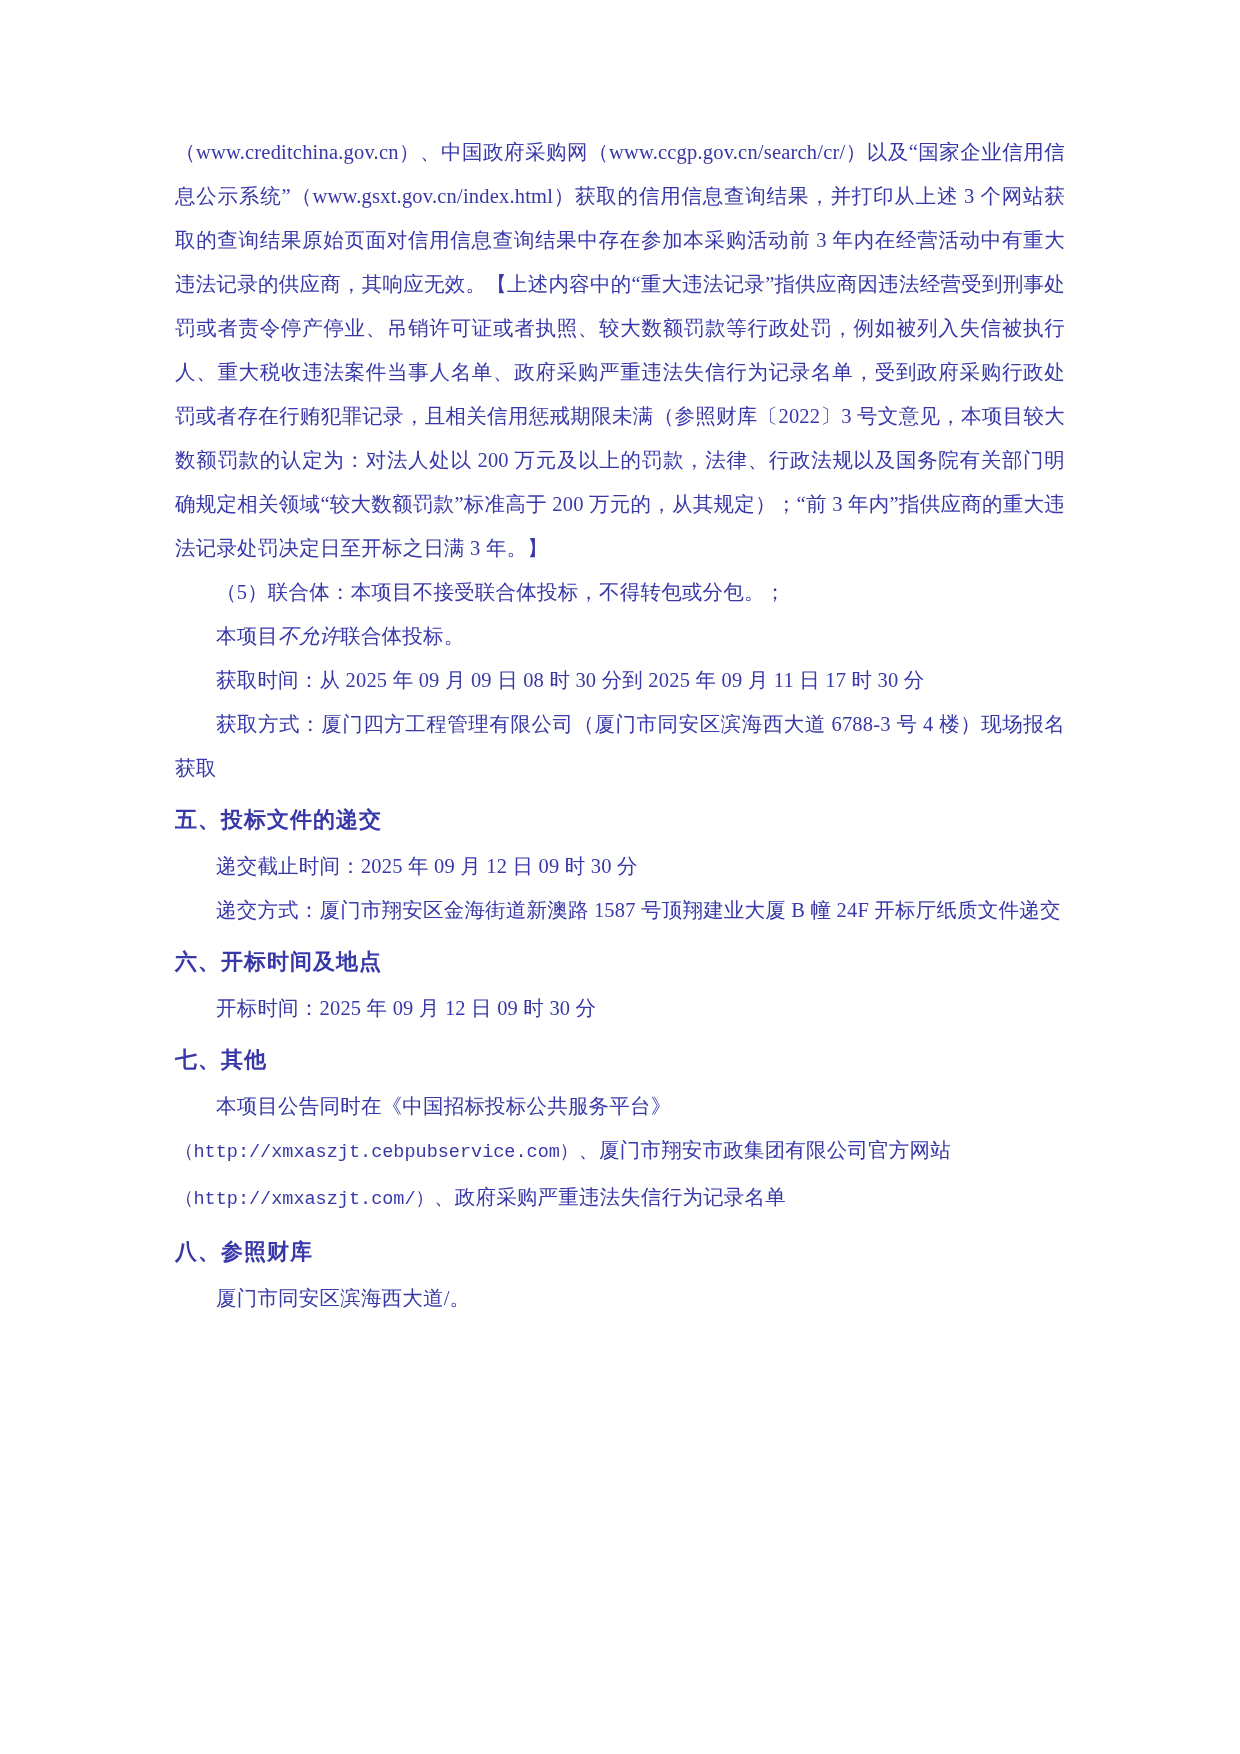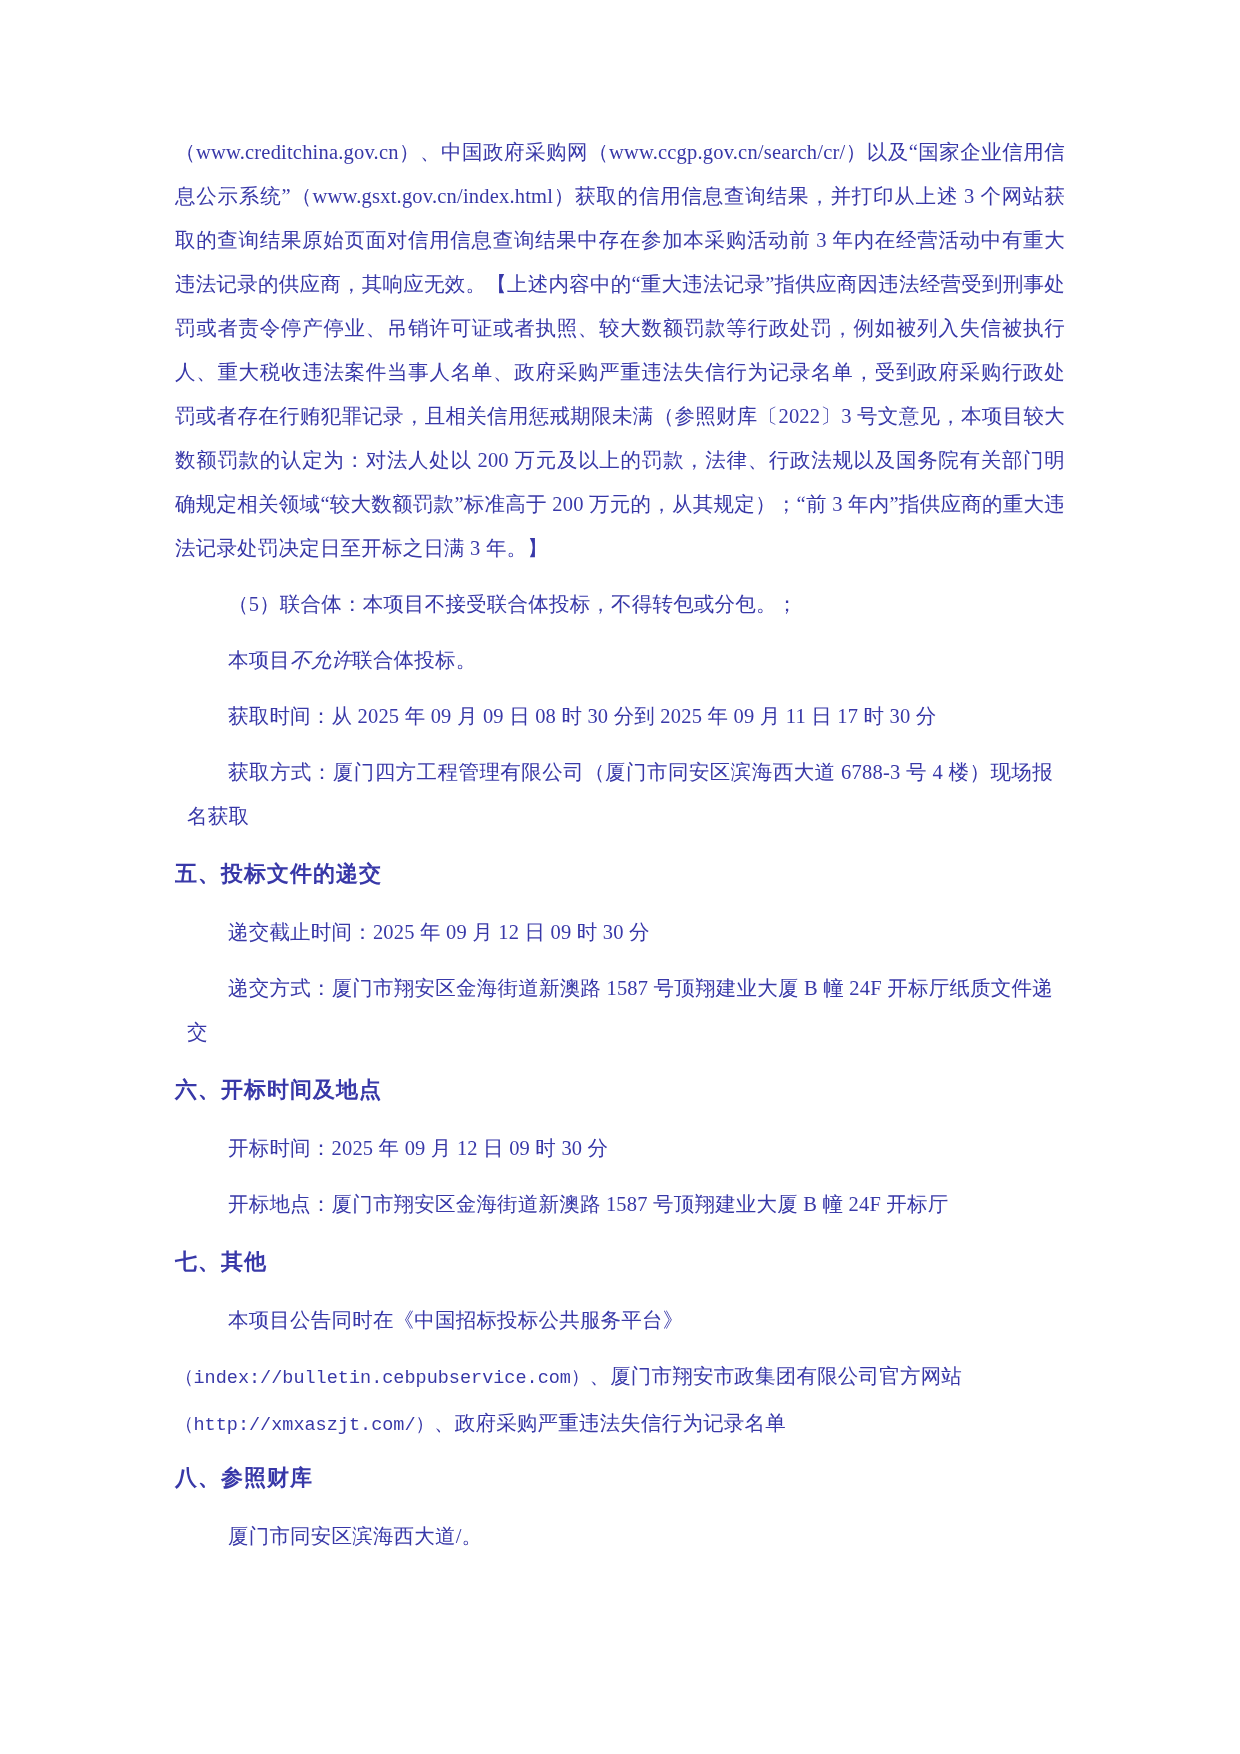--- a/index.html
+++ b/index.html
@@ -39,21 +39,21 @@
   .heading {
     font-family: "Liberation Sans", sans-serif;
     font-weight: bold;
     font-size: 22px;
     line-height: 48px;
     margin: 6px 0 0 0;
     color: #3838a8;
     letter-spacing: 1px;
   }
   .sub {
-    margin: 12px;
+    margin: 0;
     text-indent: 2em;
   }
   .italic {
     font-style: italic;
     font-family: Liberation Serif, serif;
   }
 </style>
 </head>
 <body>
 
@@ -68,24 +68,23 @@
 
     <p class="p sub"><span>获取时间：</span><span>从 2025 年 09 月 09 日 08 时 30 分到 2025 年 09 月 11 日 17 时 30 分</span></p>
     <p class="p sub"><span>获取方式：</span><span>厦门四方工程管理有限公司（厦门市同安区滨海西大道 6788-3 号 4 楼）现场报名获取</span></p>
 
     <h2 class="heading">五、投标文件的递交</h2>
     <p class="p sub"><span>递交截止时间：</span><span>2025 年 09 月 12 日 09 时 30 分</span></p>
     <p class="p sub"><span>递交方式：</span><span>厦门市翔安区金海街道新澳路 1587 号顶翔建业大厦 B 幢 24F 开标厅纸质文件递交</span></p>
 
     <h2 class="heading">六、开标时间及地点</h2>
     <p class="p sub"><span>开标时间：</span><span>2025 年 09 月 12 日 09 时 30 分</span></p>
-    <p class="p sub"><span>开标地点：</span><span>厦门市翔安区金海街道新澳路 1587 号顶翔建业大厦 B 幢 24F 开标厅</span></p>
 
     <h2 class="heading">七、其他</h2>
     <p class="p sub">本项目公告同时在《中国招标投标公共服务平台》</p>
-    <p class="p"><span class="mono">（index://bulletin.cebpubservice.com）</span><span>、厦门市翔安市政集团有限公司官方网站</span></p>
+    <p class="p"><span class="mono">（http://xmxaszjt.cebpubservice.com）</span><span>、厦门市翔安市政集团有限公司官方网站</span></p>
     <p class="p"><span class="mono">（http://xmxaszjt.com/）</span><span>、政府采购严重违法失信行为记录名单</span></p>
 
     <h2 class="heading">八、参照财库</h2>
     <p class="p sub">厦门市同安区滨海西大道/。</p>
 
   </div>
 </div>
 
 </body></html>

